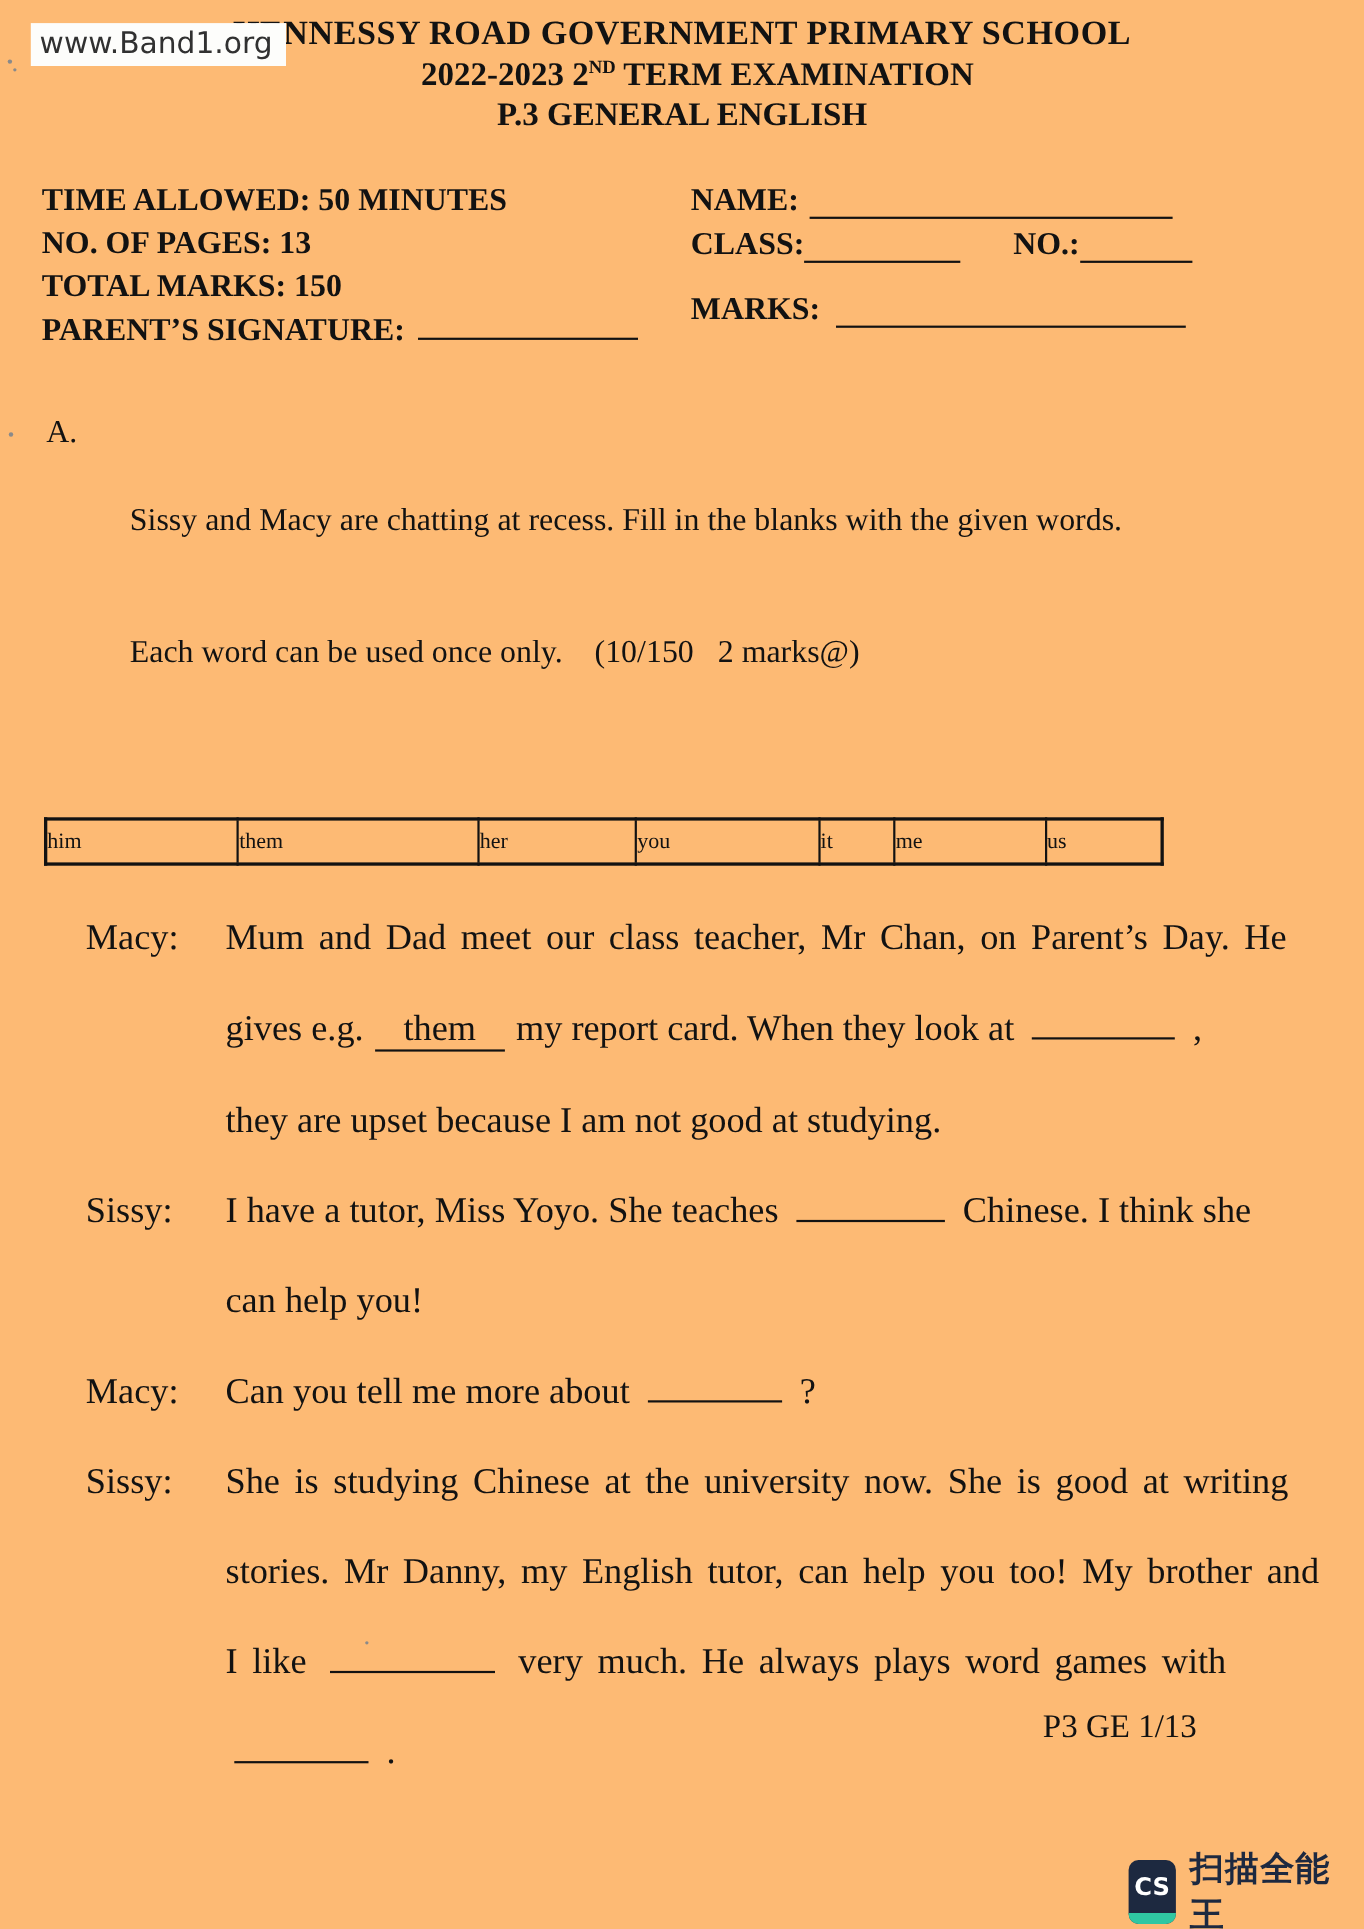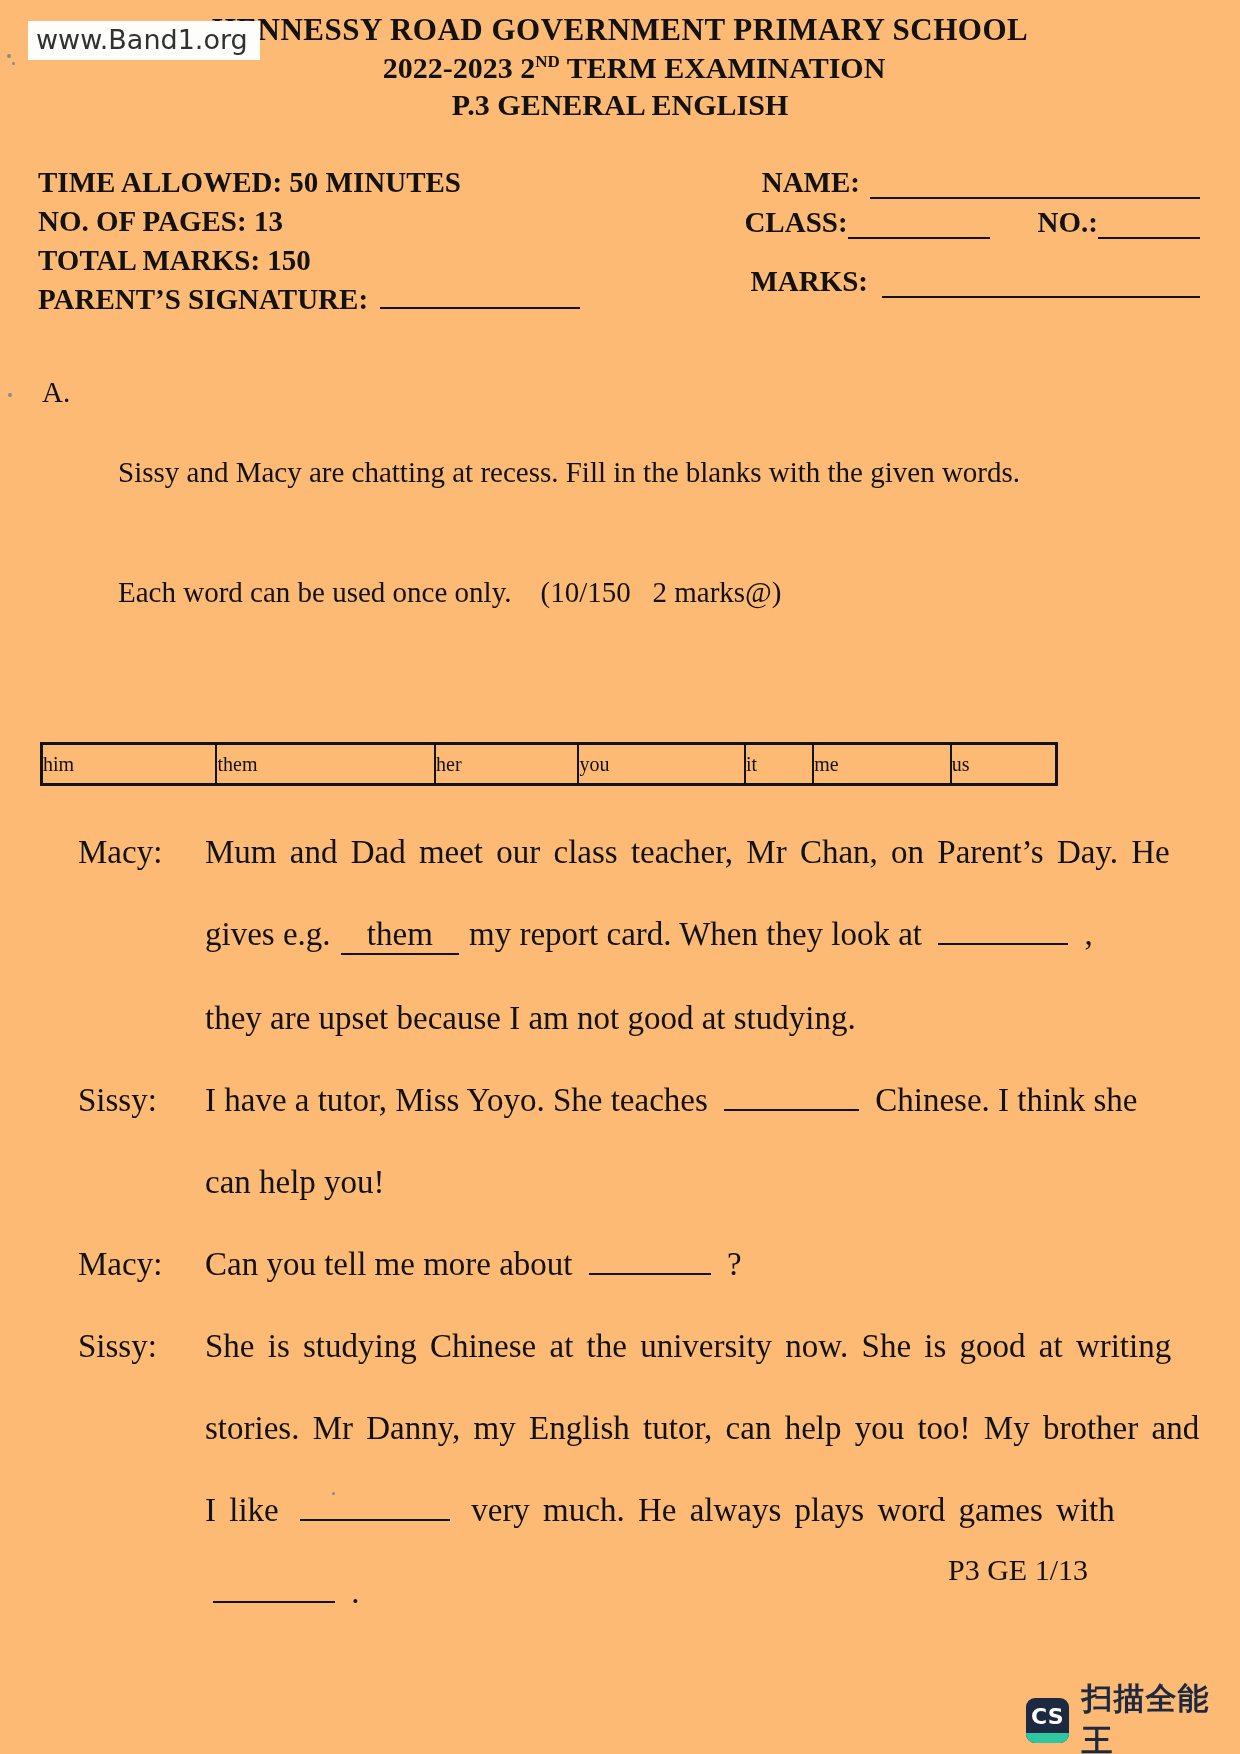--- a/index.html
+++ b/index.html
@@ -24,21 +24,21 @@
     position:absolute; left:28px; top:21px; z-index:5;
     background:#fdfdfb; padding:3px 12px 5px 8px;
     font-family:"DejaVu Sans", sans-serif;
     font-size:27px; color:#313131;
   }
   
   .info { display:flex; margin:44px 40px 0 38px; font-weight:700; font-size:29px; }
   .info-left  { width:590px; }
   .info-left .row { margin-bottom:6px; white-space:nowrap; }
   .info-right { flex:1; }
-  .info-right .row { margin-bottom:7px; display:flex; align-items:flex-end; white-space:nowrap;justify-content:flex-end; }
+  .info-right .row { margin-bottom:7px; display:flex; align-items:flex-end; white-space:nowrap; }
   .ul { display:inline-block; border-bottom:2px solid #121212; height:26px; }
   .ul-sig   { width:200px; margin-left:12px; }
   .ul-name  { width:330px; margin-left:10px; }
   .ul-class { width:142px; }
   .ul-no    { width:102px; }
   .ul-marks { width:318px; margin-left:14px; }
   .gap-no { display:inline-block; width:48px; }
   .row-marks { margin-top:26px; }
   
   .section-head { display:flex; margin:50px 40px 0 42px; font-size:29px; line-height:40px; }
@@ -67,21 +67,21 @@
     margin:0 8px;
   }
   .answer {
     display:inline-block; border-bottom:2px solid #121212;
     padding:0 26px; margin:0 2px; text-align:center;
   }
   
   .page-num { position:absolute; left:948px; top:1553px; font-size:30px; }
   .scanner { position:absolute; left:1026px; top:1678px; display:flex; align-items:center; gap:13px; }
   .cs-icon {
-    position:relative; width:43px; height:45px;
+    position:relative; width:43px; height:58px;
     border-radius:9px; color:#fff;
     display:flex; align-items:center; justify-content:center;
     font-family:"DejaVu Sans", sans-serif; font-weight:700; font-size:22px;
     padding-bottom:7px;
   }
   .cs-teal { position:absolute; left:0; right:0; bottom:0; height:10px; border-radius:0 0 9px 9px; }
   .cs-name { font-family:"DejaVu Sans", sans-serif; font-weight:700; font-size:31px; letter-spacing:1px; }
   
   .speck { position:absolute; background:#8a8a8a; border-radius:50%; }
 </style>

